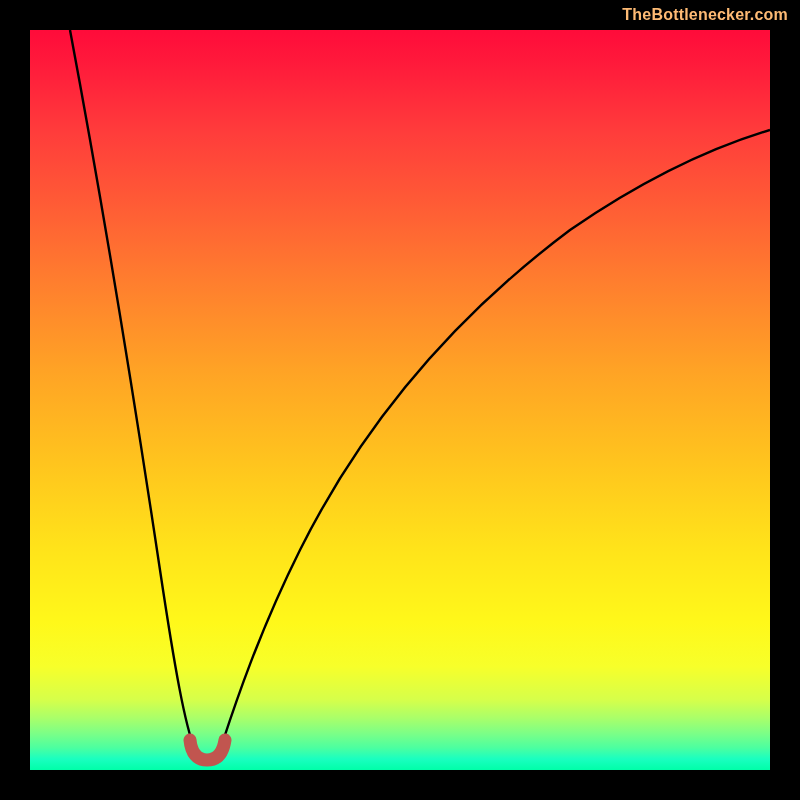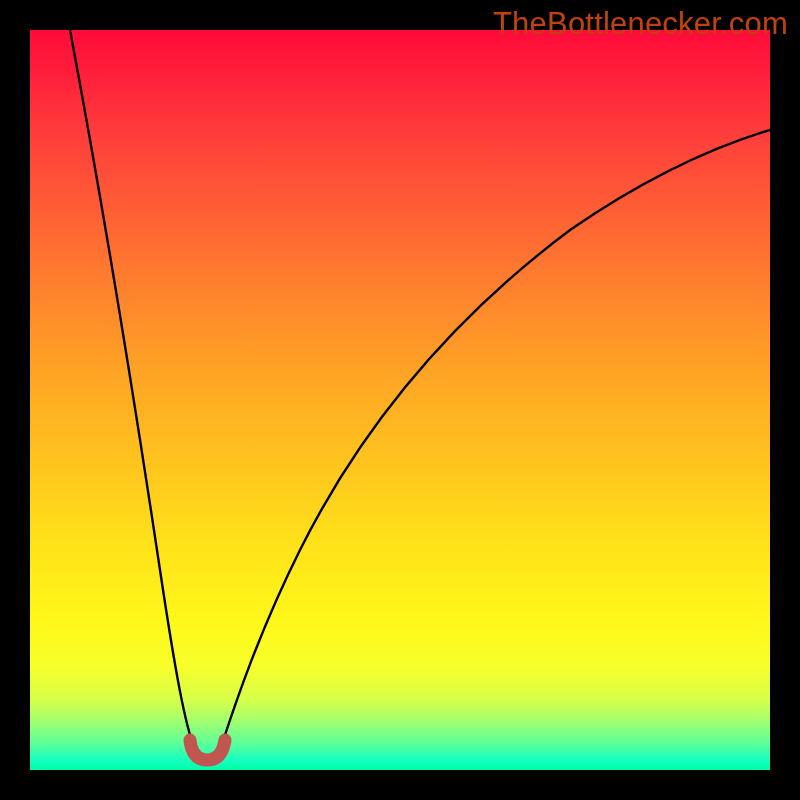--- a/index.html
+++ b/index.html
@@ -57,24 +57,24 @@
     position: absolute;
     left: 0;
     top: 0;
     width: 740px;
     height: 740px;
   }
   .watermark {
     position: absolute;
     top: 6px;
     right: 12px;
-    color: #c2410c;
-    font-size: 31px;
+    color: #fdba74;
+    font-size: 16px;
     letter-spacing: 0.2px;
-    font-weight: 400;
+    font-weight: 700;
     user-select: none;
   }
 </style>
 </head>
 <body>
 
 <div class="frame">
 
   <div class="plot">
     <div class="gradient"></div>

